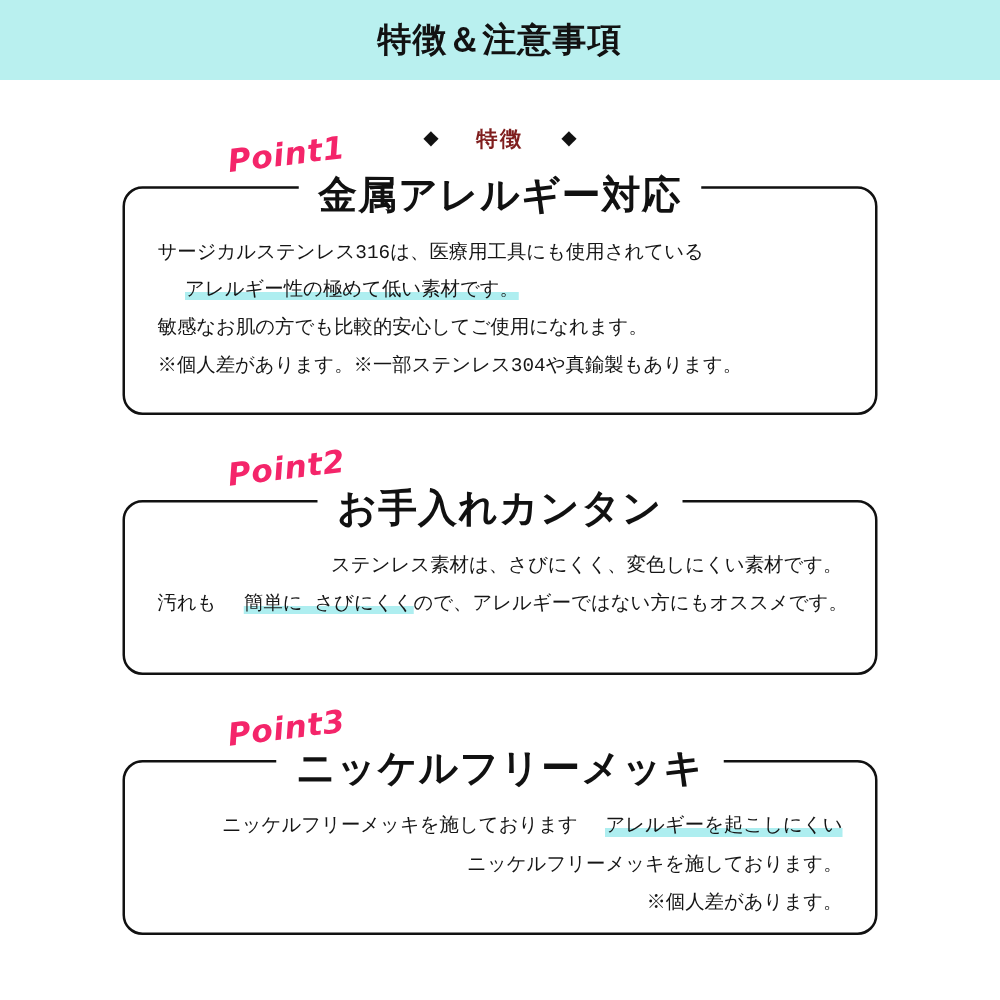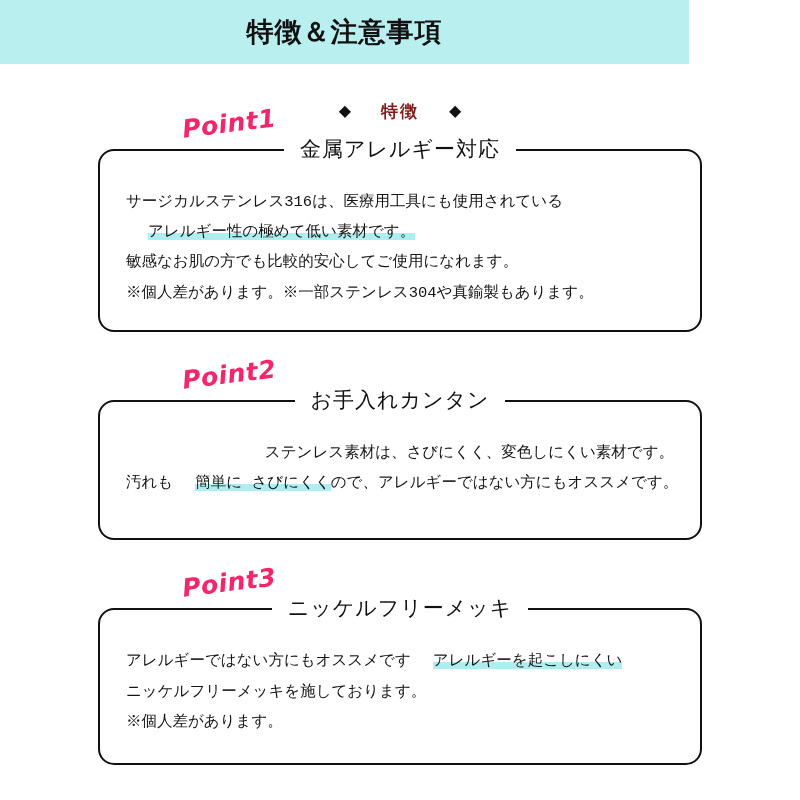--- a/index.html
+++ b/index.html
@@ -18,21 +18,21 @@
 
   .page {
     position: relative;
     width: 800px;
     height: 800px;
     background: #ffffff;
   }
 
   
   .header {
-    width: 689px;
+    width: 800px;
     height: 64px;
     background: #b9f0ef;
     display: flex;
     align-items: center;
     justify-content: center;
   }
   .header-title {
     font-size: 27px;
     font-weight: bold;
     letter-spacing: 1px;
@@ -100,22 +100,22 @@
     top: -16px;
     left: 0;
     width: 100%;
     display: flex;
     align-items: center;
     justify-content: center;
   }
   .card-title {
     background: #ffffff;
     padding: 0 16px;
-    font-size: 21px;
-    font-weight: normal;
+    font-size: 31px;
+    font-weight: bold;
     letter-spacing: 1px;
     color: #111;
     white-space: nowrap;
   }
 
   .card-body {
     font-size: 15.5px;
     line-height: 1.95;
     color: #151515;
     font-family: Liberation Mono, monospace;
@@ -123,21 +123,21 @@
   .card-line { white-space: nowrap; }
 
   .hl {
     background: linear-gradient(transparent 58%, #aeeef0 58%, #aeeef0 96%, transparent 96%);
     margin-left: 22px;
   }
 
   
   .block-1 .point-card { padding-top: 36px; padding-bottom: 22px; }
   .block-2 .point-card { padding-top: 36px; padding-bottom: 40px; text-align: right; }
-  .block-3 .point-card { padding-top: 36px; padding-bottom: 26px; }
+  .block-3 .point-card { padding-top: 36px; padding-bottom: 9px; text-align: right; }
 
   .block-1 .point-badge { left: 84px; top: -40px; }
   .block-2 .point-badge { left: 84px; top: -40px; }
   .block-3 .point-badge { left: 84px; top: -40px; }
 </style>
 </head>
 <body>
 
 <div class="page">
 
@@ -194,21 +194,21 @@
     </div>
 
     <div class="point-block block-3">
       <div class="point-badge">Point3</div>
       <div class="point-card">
         <div class="card-title-wrap">
           <div class="card-title">ニッケルフリーメッキ</div>
         </div>
         <div class="card-body">
           <div class="card-line">
-            <span>アレルギーではない方にもオススメです</span><span class="hl">アレルギーを起こしにくい</span>
+            <span>ニッケルフリーメッキを施しております</span><span class="hl">アレルギーを起こしにくい</span>
           </div>
           <div class="card-line">
             <span>ニッケルフリーメッキを施しております。</span>
           </div>
           <div class="card-line">
             <span>※個人差があります。</span>
           </div>
         </div>
       </div>
     </div>

